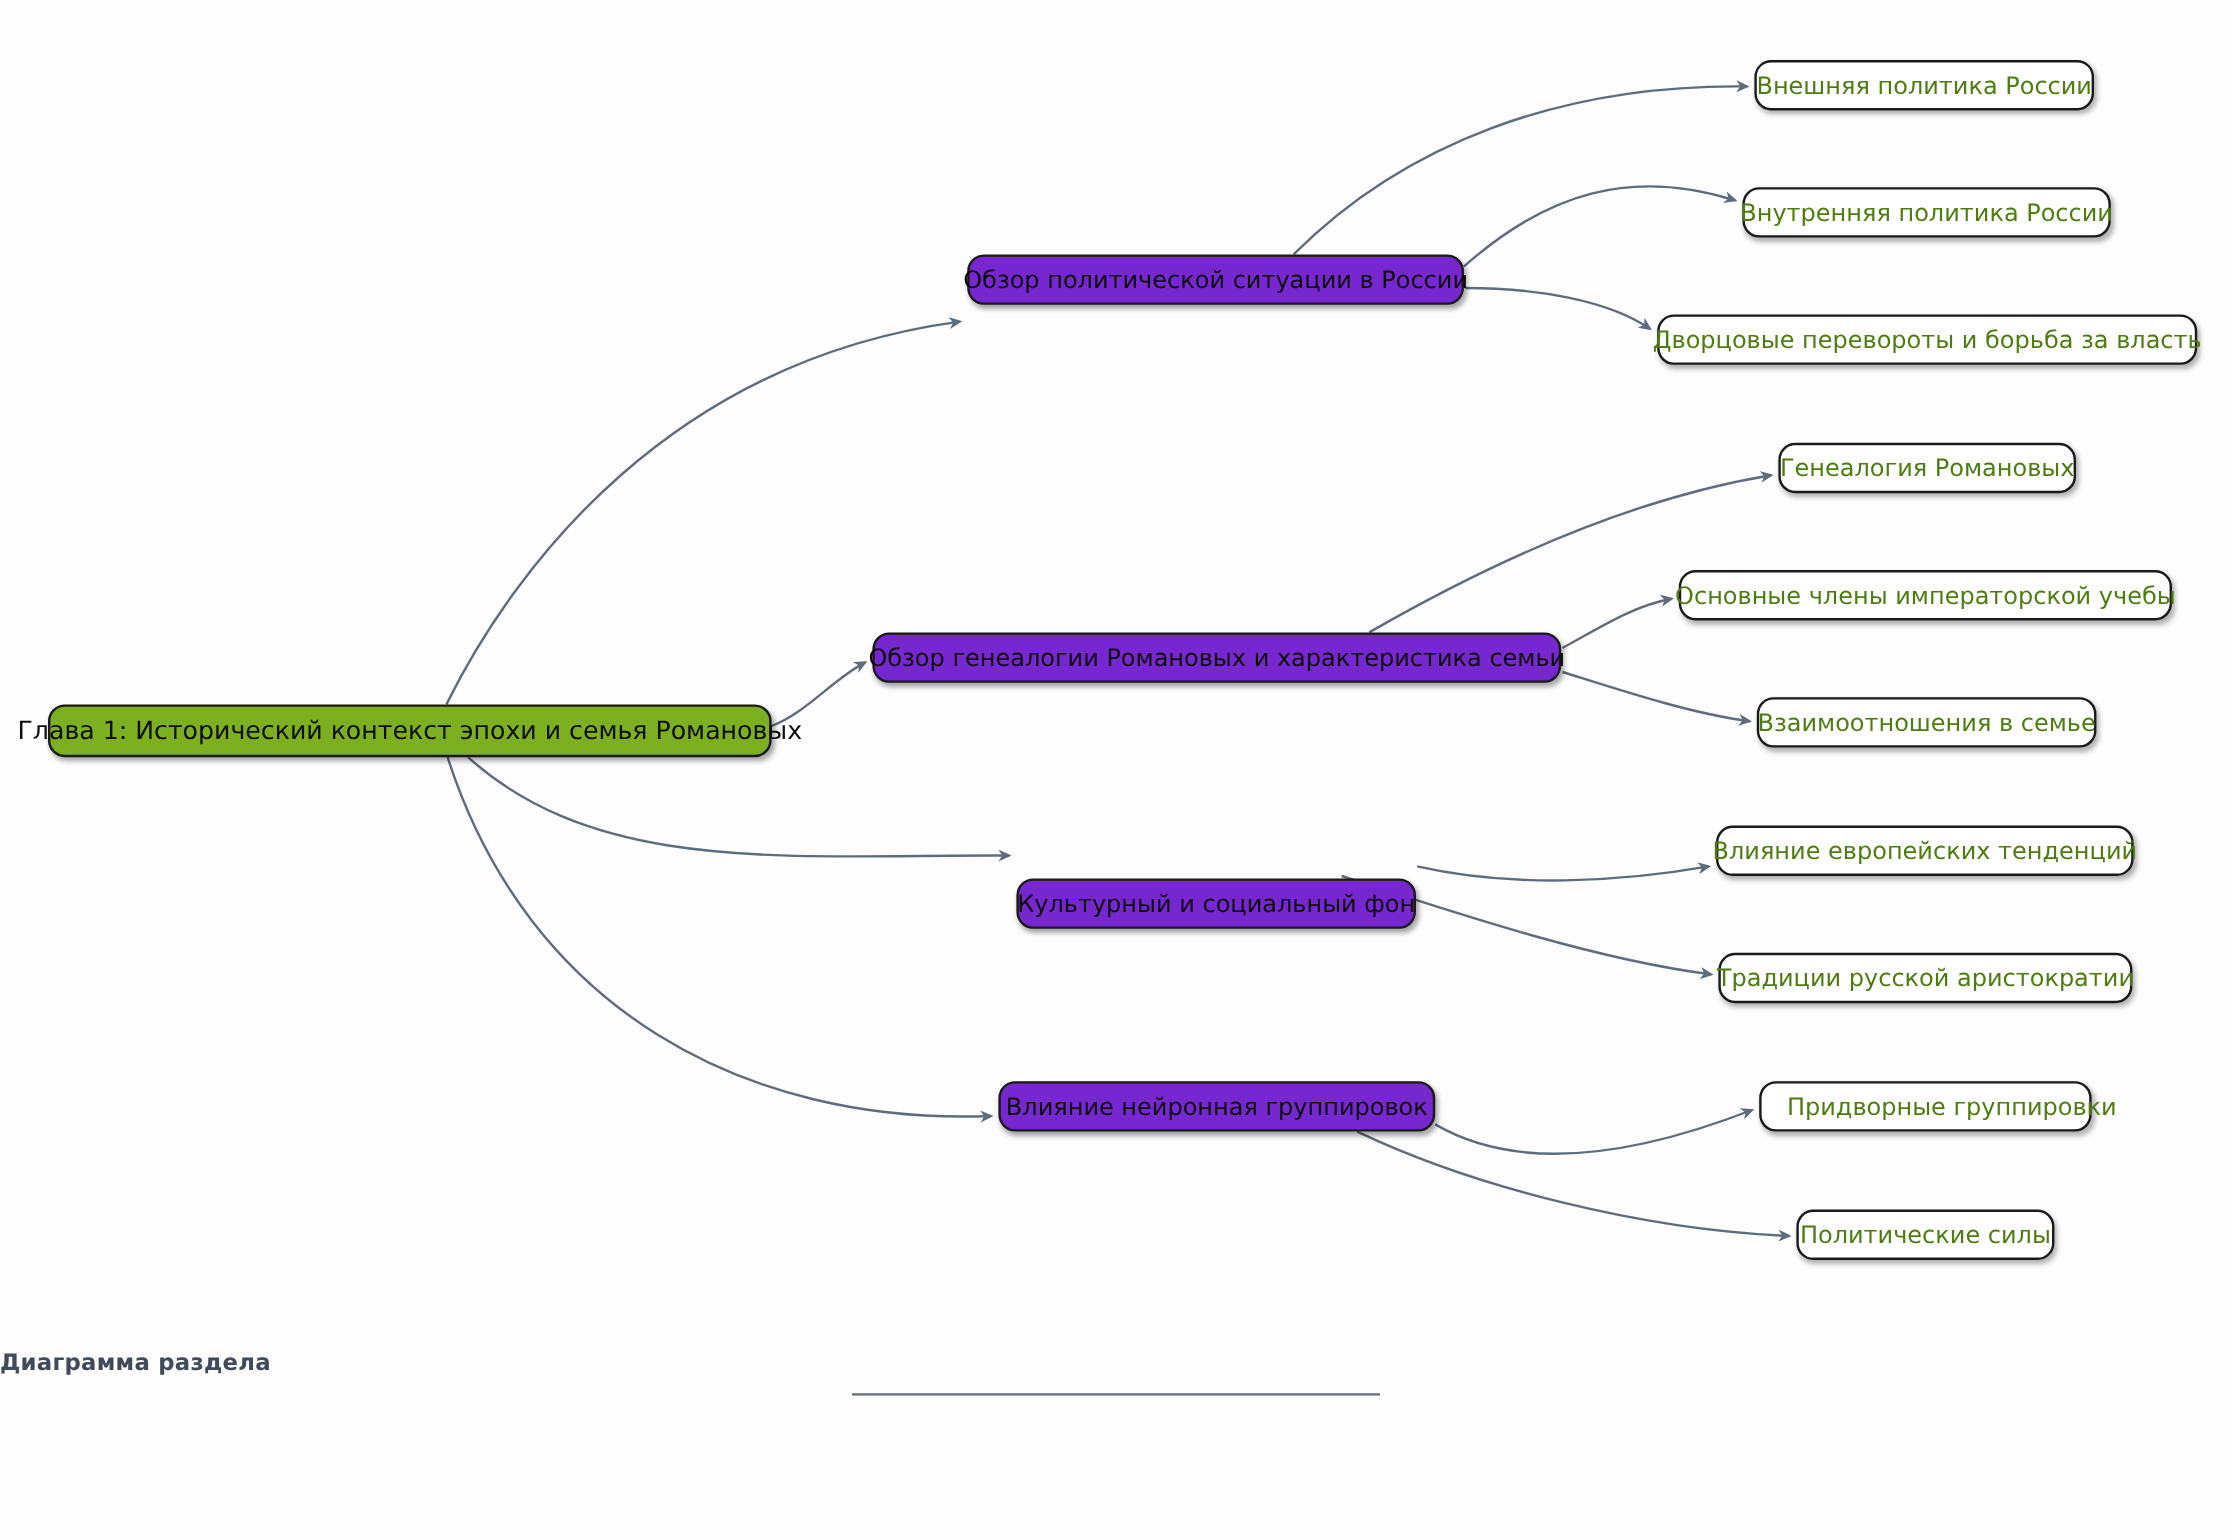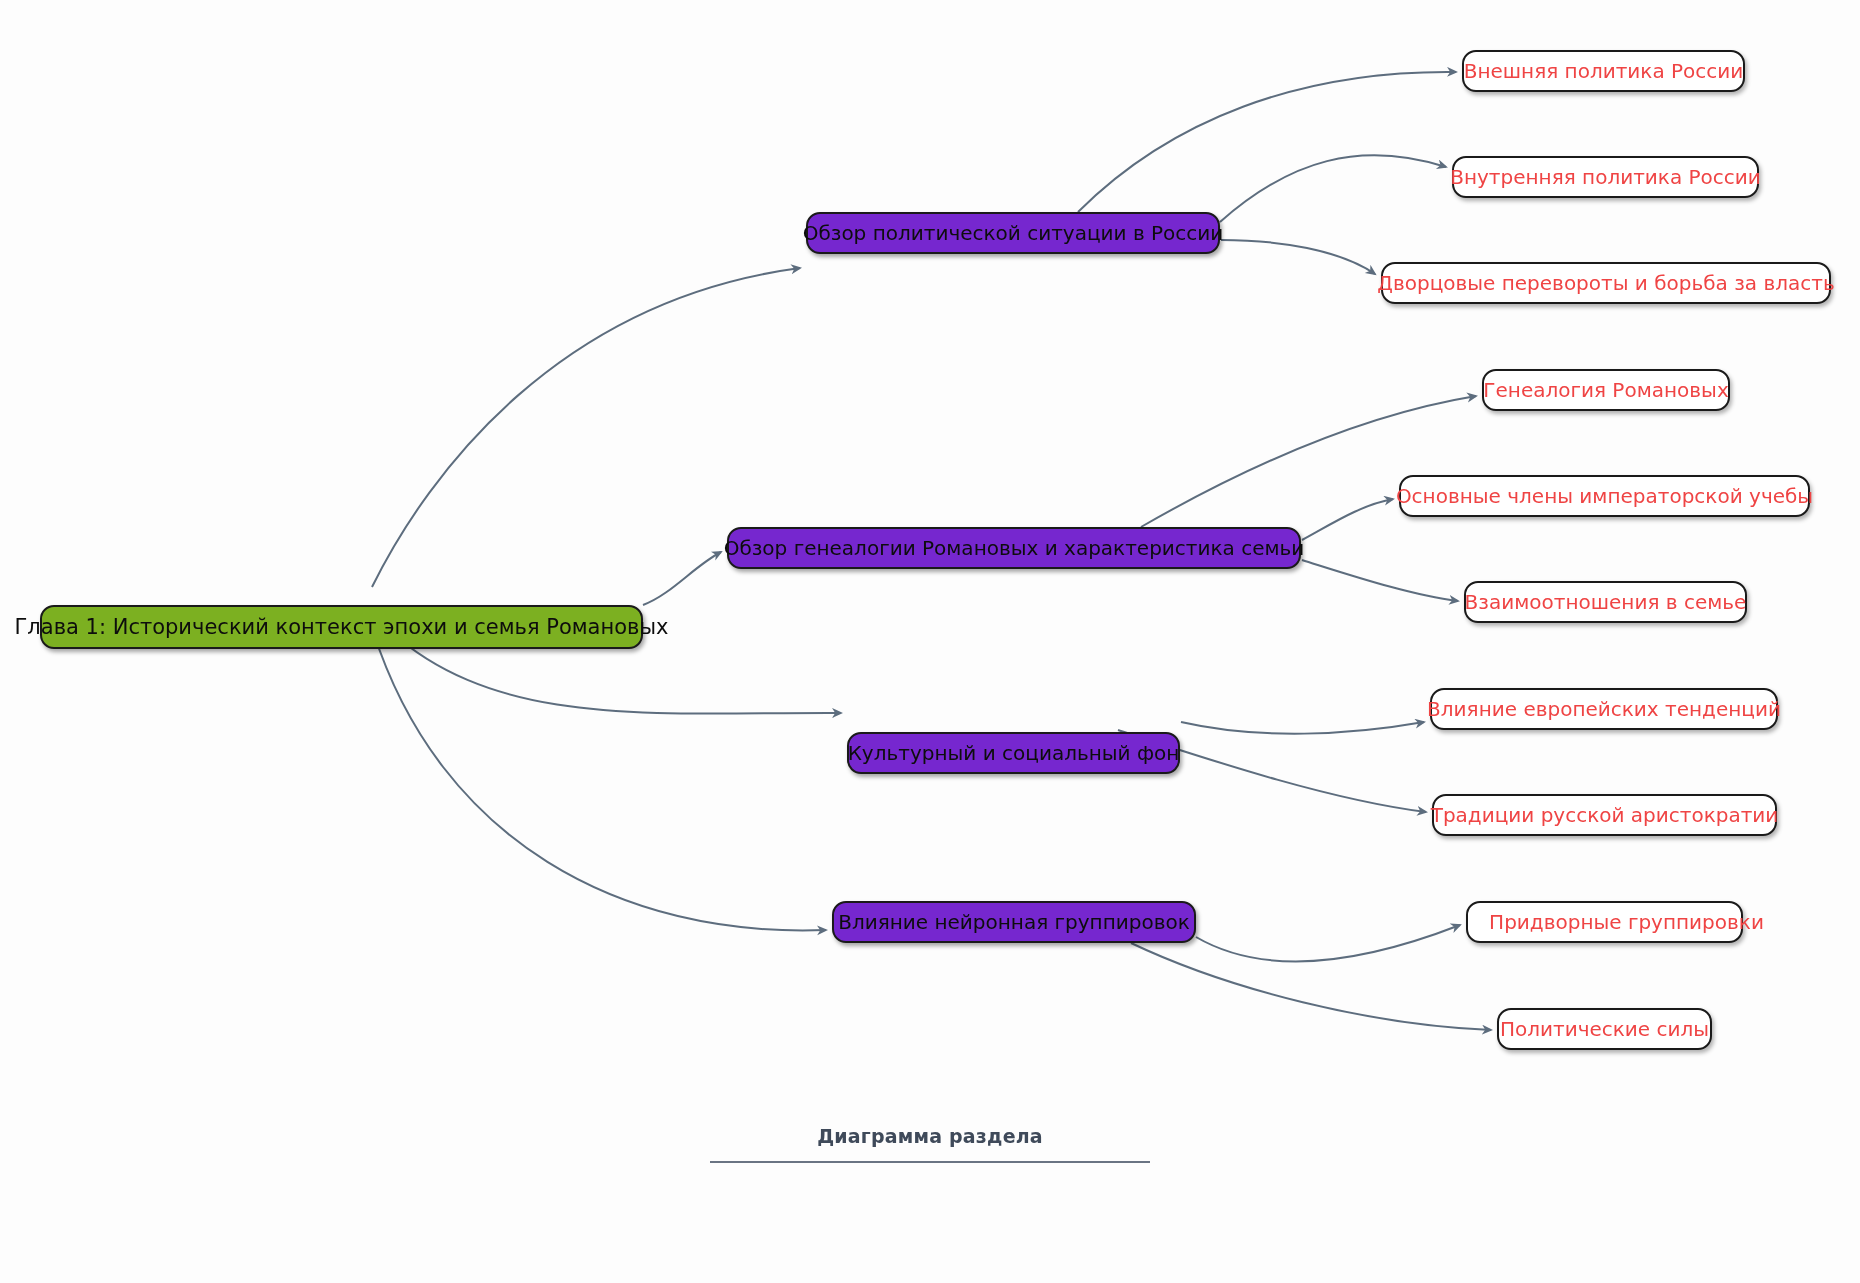--- a/index.html
+++ b/index.html
@@ -35,46 +35,44 @@
     border-radius: 14px;
     white-space: nowrap;
     line-height: 1;
   }
   .node-root {
     background: #7cb021;
     border: 2px solid #1a1a1a;
     color: #0d0d0d;
     font-size: 21px;
     box-shadow: 2px 3px 4px rgba(0,0,0,0.35);
-    margin-top: 18px;
   }
   .node-branch {
     background: #7627cf;
     border: 2px solid #1a1a1a;
     color: #0d0d0d;
     font-size: 20px;
     box-shadow: 2px 3px 4px rgba(0,0,0,0.35);
   }
   .node-leaf {
     background: #ffffff;
     border: 2px solid #1a1a1a;
-    color: #ef4444;
+    color: #4d7c0f;
     font-size: 20px;
     box-shadow: 2px 3px 4px rgba(0,0,0,0.3);
   }
   .node-label {
     padding: 0 16px;
     pointer-events: none;
   }
   #footer-block {
     position: absolute;
     left: 0;
     right: 0;
     top: 1125px;
-    text-align: center;
   }
   #footer-title {
     font-family: "DejaVu Sans", sans-serif;
     font-weight: bold;
     font-size: 19px;
     color: #3f4a5a;
     letter-spacing: 0.2px;
   }
   #footer-rule {
     width: 440px;

